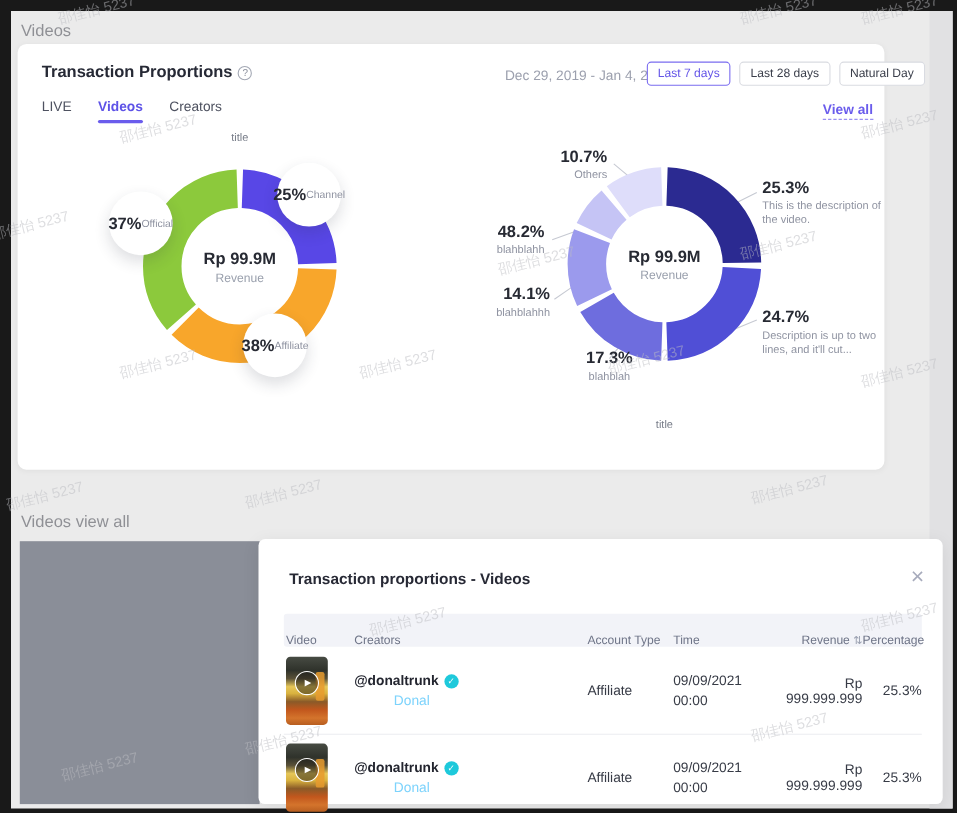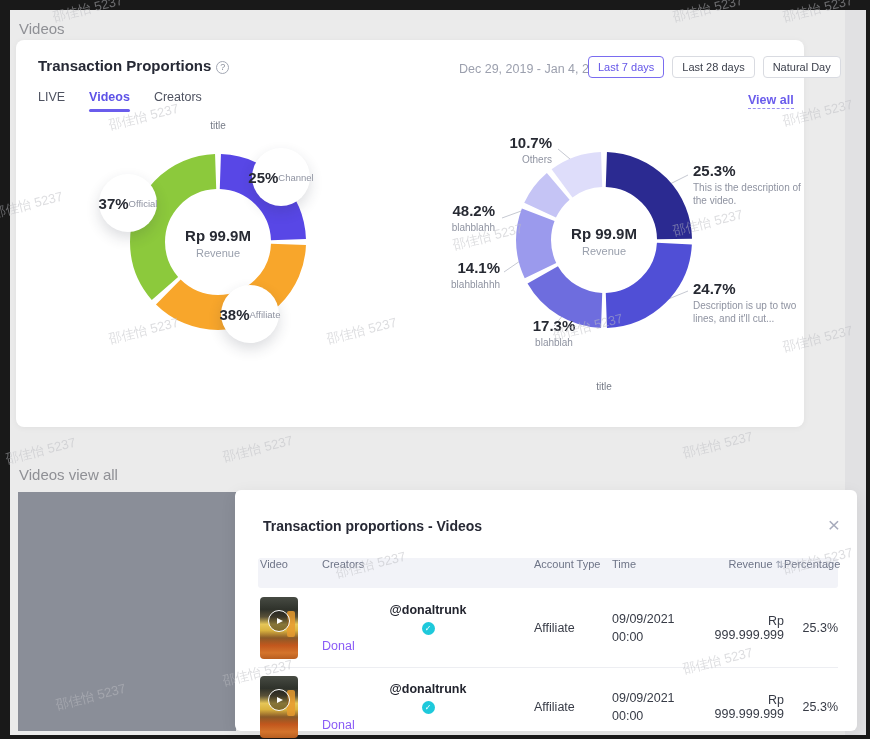--- a/index.html
+++ b/index.html
@@ -57,21 +57,21 @@
 
   
   .gray-box { position:absolute; left:18px; top:492px; width:218px; height:239px; background:#8A8E98; }
   .modal { position:absolute; left:235px; top:490px; width:622px; height:241px; background:#fff;
            border-radius:6px; box-shadow:0 4px 16px rgba(0,0,0,.08); }
   .modal-title { position:absolute; left:263px; top:518px; font-size:14px; font-weight:bold; color:#272935; }
   .modal-close { position:absolute; left:822px; top:513px; font-size:21px; color:#A7ABBC; cursor:pointer;
                  width:24px; height:24px; text-align:center; line-height:24px; }
 
   .tbl-head { position:absolute; left:258px; top:558px; width:580px; height:30px; background:#F2F3F8;
-              border-radius:3px; display:flex; align-items:flex-start; font-size:11px; color:#6E7487; }
+              border-radius:3px; display:flex; align-items:flex-end; font-size:11px; color:#6E7487; }
   .tbl-rows { position:absolute; left:258px; top:589px; width:580px; }
   .trow { display:flex; align-items:center; height:79px; border-bottom:1px solid #EDEEF2;
           font-size:12.5px; color:#373B46; }
   .col-video { width:64px; padding-left:2px; }
   .col-creators { width:212px; }
   .col-account { width:78px; }
   .col-time { width:96px; }
   .col-revenue { width:76px; text-align:right; }
   .col-pct { width:54px; text-align:right; }
   .sort-ic { font-size:10px; color:#9AA0B0; margin-left:3px; cursor:pointer; }
@@ -81,25 +81,25 @@
              linear-gradient(180deg, #474b43 0%, #2f322b 20%, #5a5138 32%, #e6c658 44%,
                              #d9b23f 54%, #8a5a28 66%, #c2571d 78%, #d4742c 90%, #b85e20 100%); }
   .thumb::before { content:""; position:absolute; right:3px; top:14px; width:8px; height:26px;
                    background:#e89b2e; border-radius:2px; opacity:.85; }
   .play { position:absolute; left:50%; top:24px; transform:translate(-50%,-50%); width:22px; height:22px;
           border:1.5px solid #fff; border-radius:50%; background:rgba(20,20,20,.45);
           display:flex; align-items:center; justify-content:center; }
   .play i { display:block; width:0; height:0; border-left:6px solid #fff;
             border-top:3.8px solid transparent; border-bottom:3.8px solid transparent; margin-left:2px; }
 
-  .handle-line { display:flex; align-items:center; gap:5px;flex-direction:column; }
+  .handle-line { display:flex; align-items:center; gap:5px; }
   .handle { font-weight:bold; color:#23252F; cursor:pointer; }
   .verified { display:inline-flex; width:13px; height:13px; border-radius:50%; background:#1EC9DB;
               color:#fff; font-size:8px; align-items:center; justify-content:center; }
-  .creator-name { color:#8b5cf6; margin-top:4px; cursor:pointer; }
+  .creator-name { color:#7dd3fc; margin-top:4px; cursor:pointer;margin-left:36px; }
   .time-cell div { line-height:1.45; }
 </style>
 </head>
 <body>
 
 <div class="frame">
   <div class="page"></div>
   <div class="gutter"></div>
   <div id="wm-layer">
       <span class="wm" style="left: 52px; top: 0px;">邵佳怡 5237</span>

